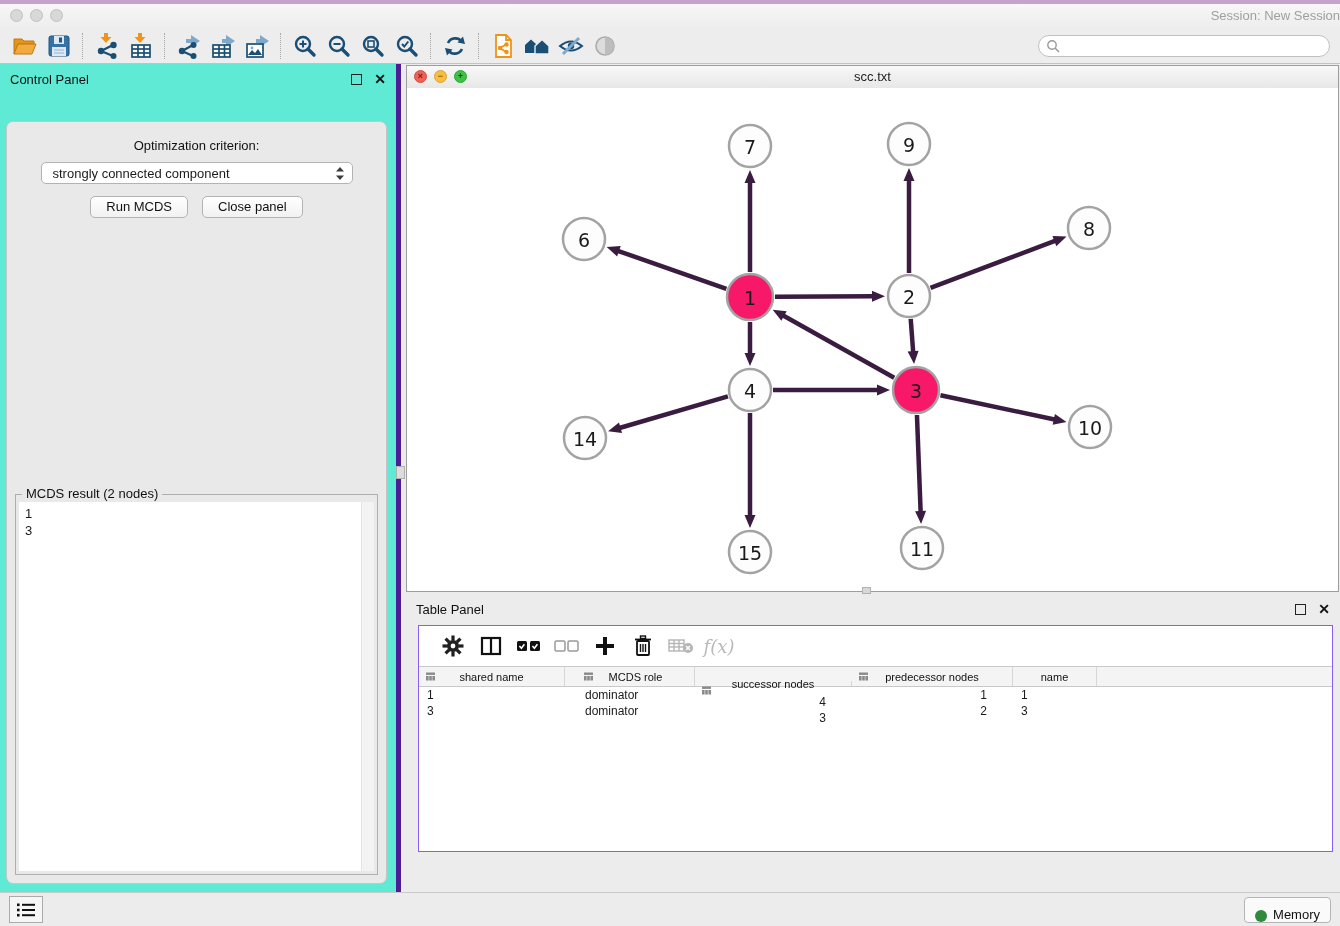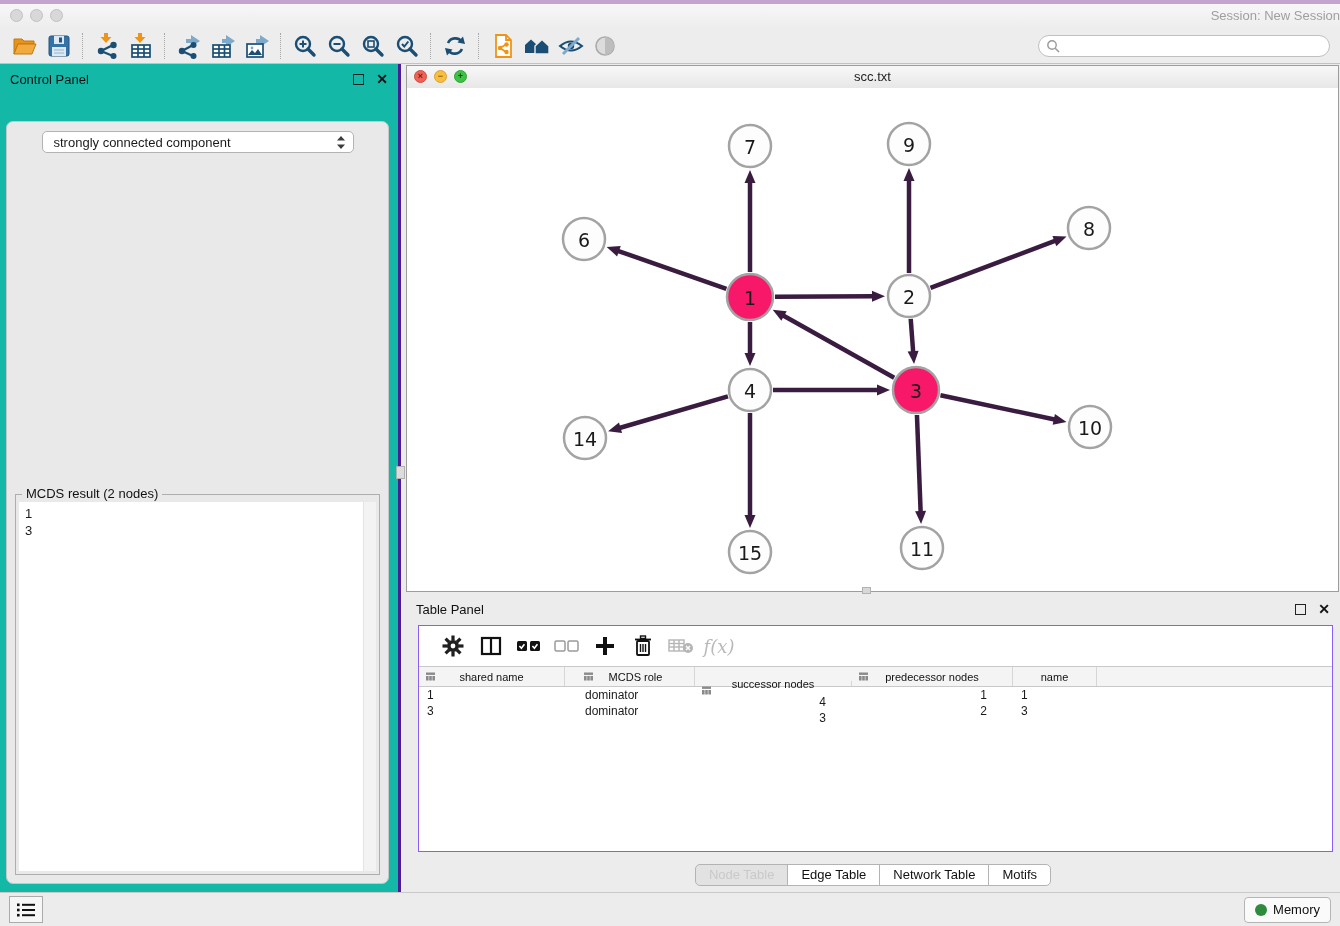--- a/index.html
+++ b/index.html
@@ -16,22 +16,22 @@
   
   .toolbar{position:absolute;left:0;top:28px;right:0;height:36px;background:#ededed;
            border-bottom:1px solid #c2c2c2;display:flex;align-items:center;padding-left:8px;box-sizing:border-box;}
   .tbtn{width:34px;height:30px;display:flex;align-items:center;justify-content:center;flex:0 0 auto;}
   .sep{width:1px;height:26px;border-left:1px dotted #a6a6a6;margin:0 6px;flex:0 0 auto;}
   .search{margin-left:auto;margin-right:10px;position:relative;flex:0 0 auto;}
   .search input{width:254px;height:20px;border:1px solid #c0c0c0;border-radius:12px;
                 padding:0 10px 0 26px;font-size:13px;background:#fff;outline:none;color:#333;}
   .search svg{position:absolute;left:8px;top:4px;}
   
-  .control-panel{position:absolute;left:0;top:64px;width:401px;bottom:34px;background:#14b8a6;
-                 border-right:3px solid #4c1d95;box-sizing:border-box;}
+  .control-panel{position:absolute;left:0;top:64px;width:401px;bottom:34px;background:#5eead4;
+                 border-right:5px solid #4c1d95;box-sizing:border-box;}
   .panel-head{height:26px;display:flex;align-items:center;padding:2px 10px 0;font-size:13px;color:#111;}
   .panel-head .sp{flex:1;}
   .float-ic{width:9px;height:9px;border:1.6px solid #222;margin-right:12px;}
   .close-ic{font-size:14px;font-weight:bold;color:#111;line-height:1;}
   .cp-tabs{display:flex;justify-content:center;margin-top:4px;}
   .tabseg{display:inline-flex;}
   .tab{padding:2px 13px;font-size:13px;background:#fff;border:1px solid #b3b3b3;margin-left:-1px;
        color:#111;line-height:16px;}
   .tab:first-child{border-radius:5px 0 0 5px;margin-left:0;}
   .tab:last-child{border-radius:0 5px 5px 0;}
@@ -83,21 +83,21 @@
   .td{font-size:12px;box-sizing:border-box;}
   .al{padding-left:8px;text-align:left;}
   .ar{padding-right:26px;text-align:right;}
   .c0{width:146px;} .c1{width:118px;margin-left:12px;} .c2{width:157px;margin-top:14px;} .c3{width:161px;} .c4{width:84px;}
   .tp-tabs{position:absolute;left:0;right:0;bottom:6px;display:flex;justify-content:center;}
   
   .statusbar{position:absolute;left:0;right:0;bottom:0;height:34px;background:#ececec;
              border-top:1px solid #c9c9c9;display:flex;align-items:center;padding:0 9px;box-sizing:border-box;}
   .list-btn{width:32px;height:25px;background:#f6f6f6;border:1px solid #ababab;display:flex;
             align-items:center;justify-content:center;}
-  .memory-btn{margin-left:auto;height:24px;display:flex;align-items:center;gap:6px;padding:0 10px;
+  .memory-btn{margin-left:auto;height:24px;display:flex;align-items:flex-end;gap:6px;padding:0 10px;
               border:1px solid #b5b5b5;border-radius:4px;background:#fafafa;font-size:13px;color:#111;}
   .memdot{width:12px;height:12px;border-radius:50%;background:#2e8b3d;}
 </style>
 </head>
 <body>
 
 <div class="app">
 
   <div class="top-strip"></div>
   <div class="titlebar">
@@ -260,28 +260,33 @@
   </div>
 
   <div class="control-panel">
     <div class="panel-head">
       <span>Control Panel</span>
       <span class="sp"></span>
       <span class="float-ic"></span>
       <span class="close-ic">✕</span>
     </div>
     <div class="cp-body">
+      <div class="opt-label">Optimization criterion:</div>
       <div class="selectbox">
         <span>strongly connected component</span>
         <span class="chev">
           <svg width="10" height="15" viewBox="0 0 10 15">
             <path d="M5 1 L9 5.5 H1z" fill="#3c3c3c"></path>
             <path d="M5 14 L1 9.5 H9z" fill="#3c3c3c"></path>
           </svg>
         </span>
+      </div>
+      <div class="btnrow">
+        <button class="pbtn">Run MCDS</button>
+        <button class="pbtn">Close panel</button>
       </div>
       <div class="groupbox">
         <span class="grouplabel">MCDS result (2 nodes)</span>
         <div class="resultarea">
           <div class="resultline">1</div>
           <div class="resultline">3</div>
           <div class="vtrack"></div>
         </div>
       </div>
     </div>
@@ -491,28 +496,20 @@
         <span class="td c4 al">1</span>
       </div>
       <div class="trow">
         <span class="td c0 al">3</span>
         <span class="td c1 al">dominator</span>
         <span class="td c2 ar">3</span>
         <span class="td c3 ar">2</span>
         <span class="td c4 al">3</span>
       </div>
     </div>
-    <div class="tp-tabs">
-      <span class="tabseg">
-        <span class="tab sel">Node Table</span>
-        <span class="tab">Edge Table</span>
-        <span class="tab">Network Table</span>
-        <span class="tab">Motifs</span>
-      </span>
-    </div>
   </div>
 
   <div class="statusbar">
     <span class="list-btn">
       <svg width="20" height="16" viewBox="0 0 20 16">
         <g fill="#111">
           <rect x="1" y="1.5" width="2.6" height="2.6"></rect>
             <rect x="1" y="6.7" width="2.6" height="2.6"></rect>
             <rect x="1" y="11.9" width="2.6" height="2.6"></rect>
         </g>

